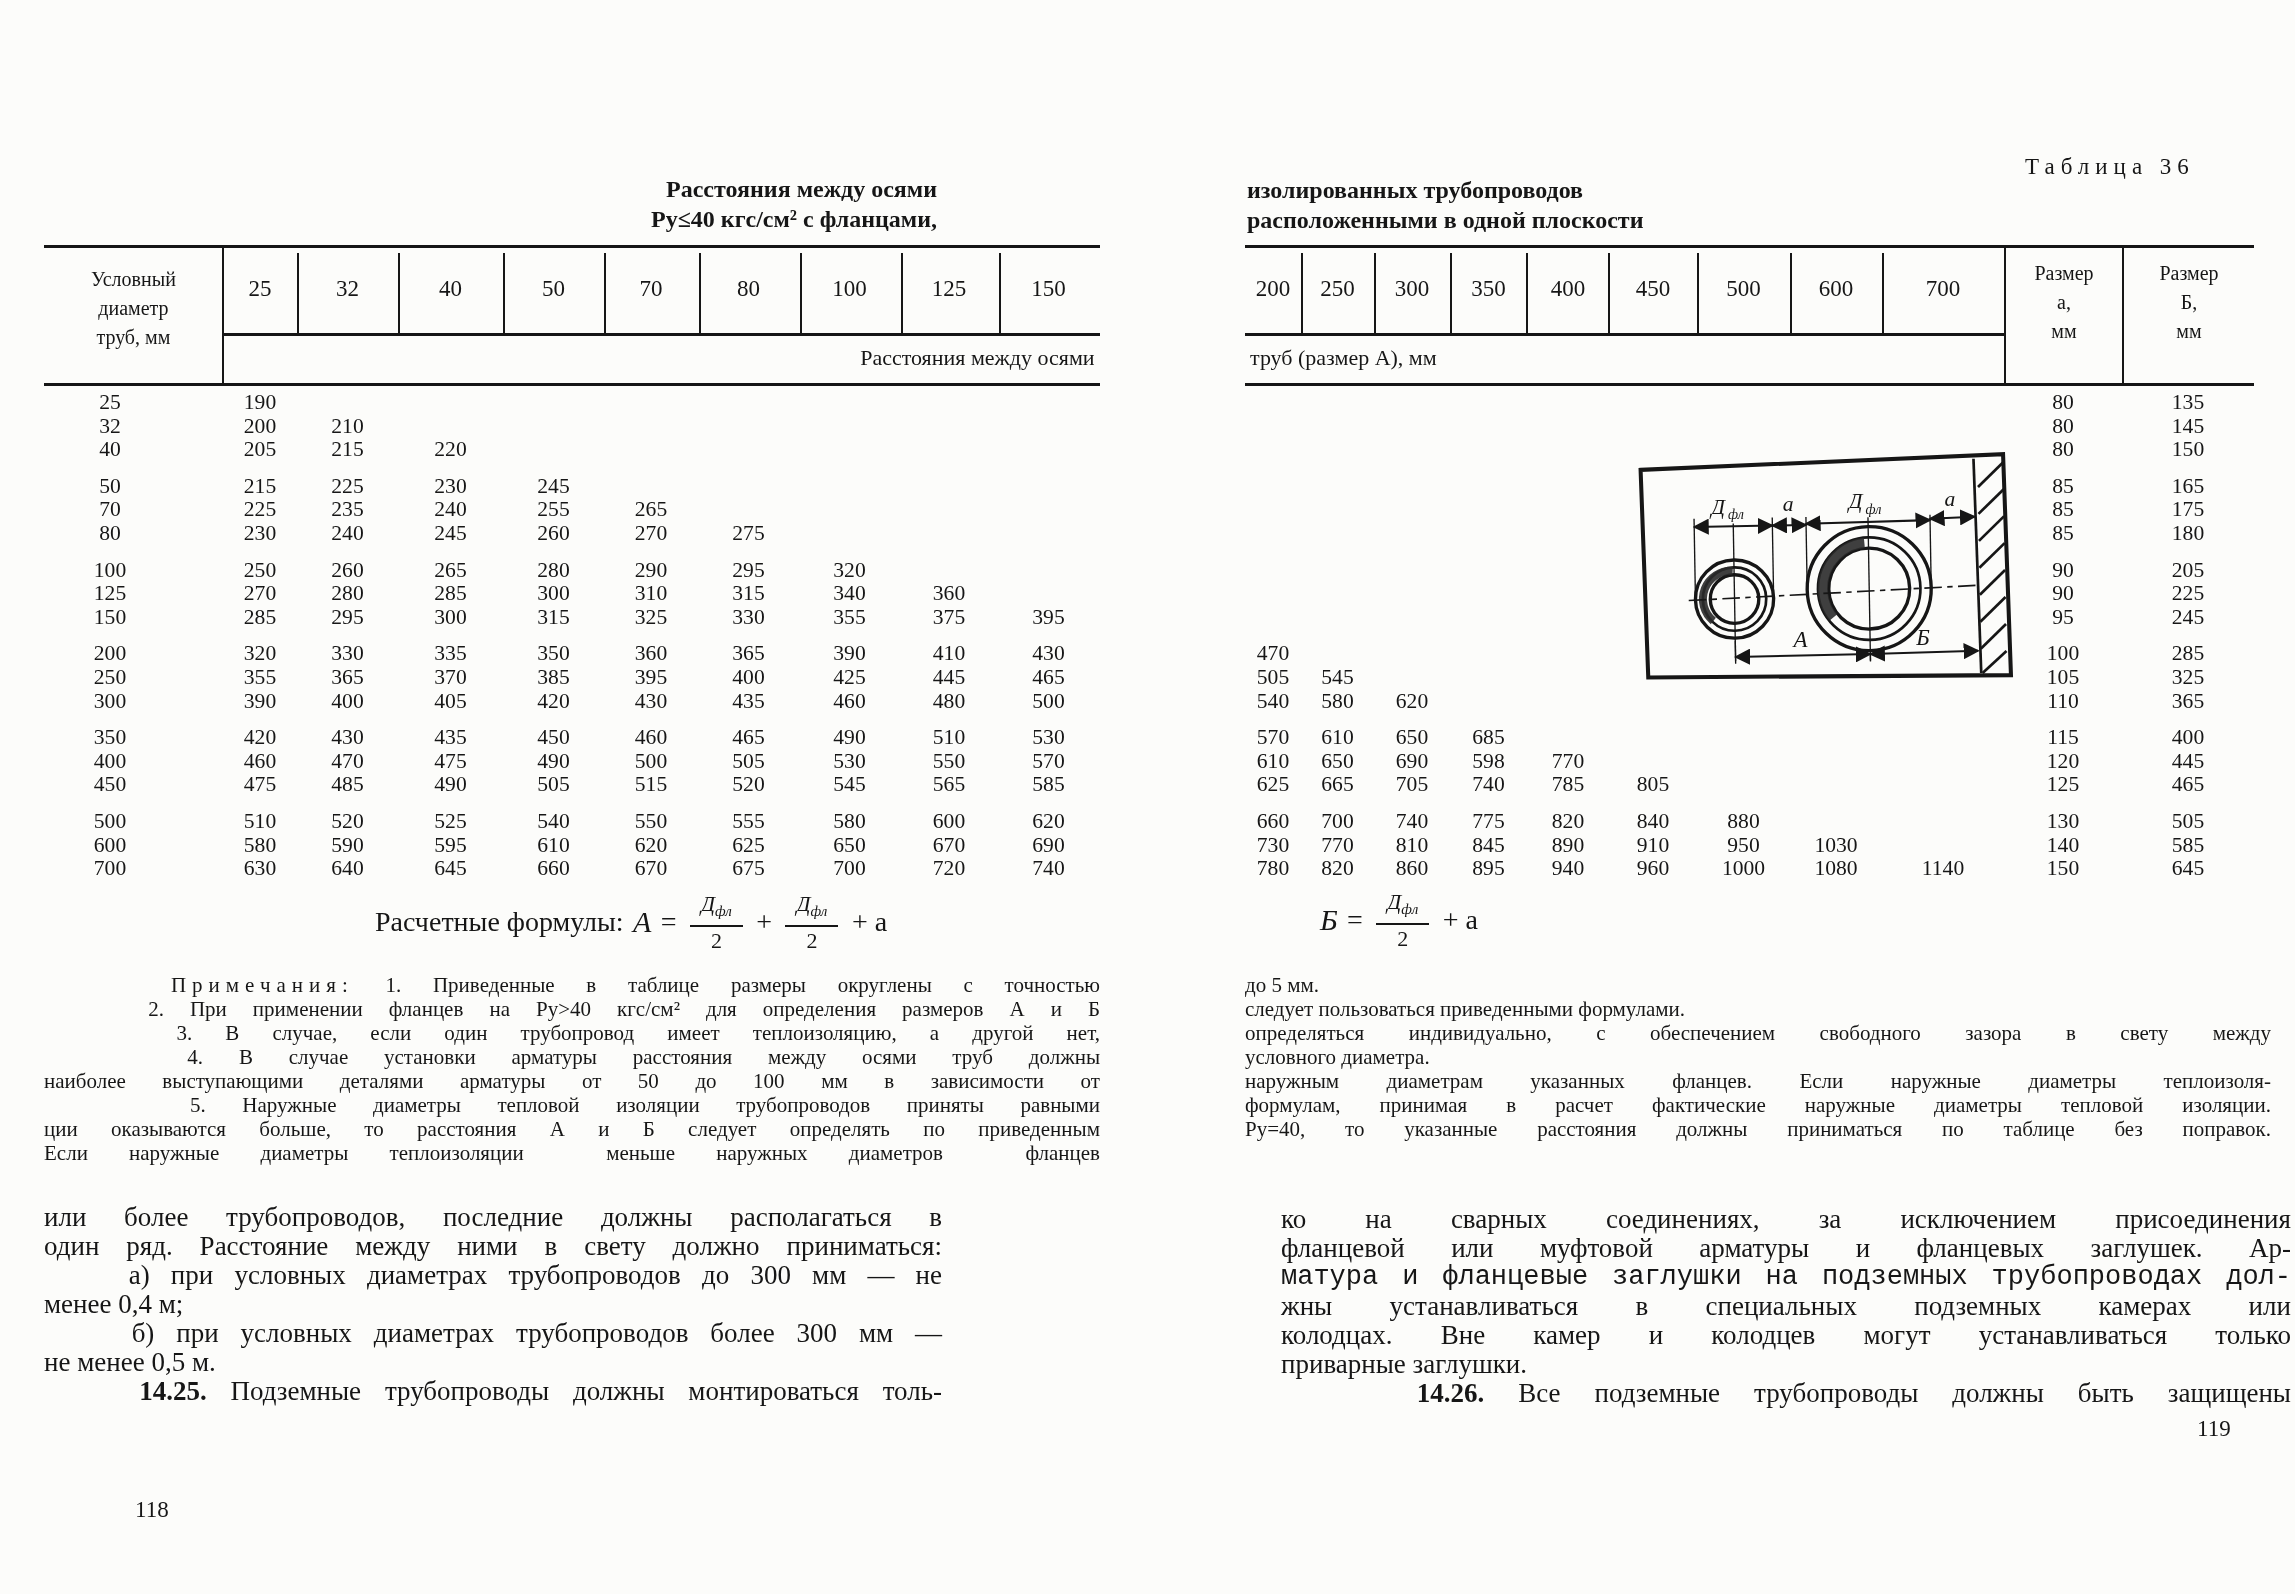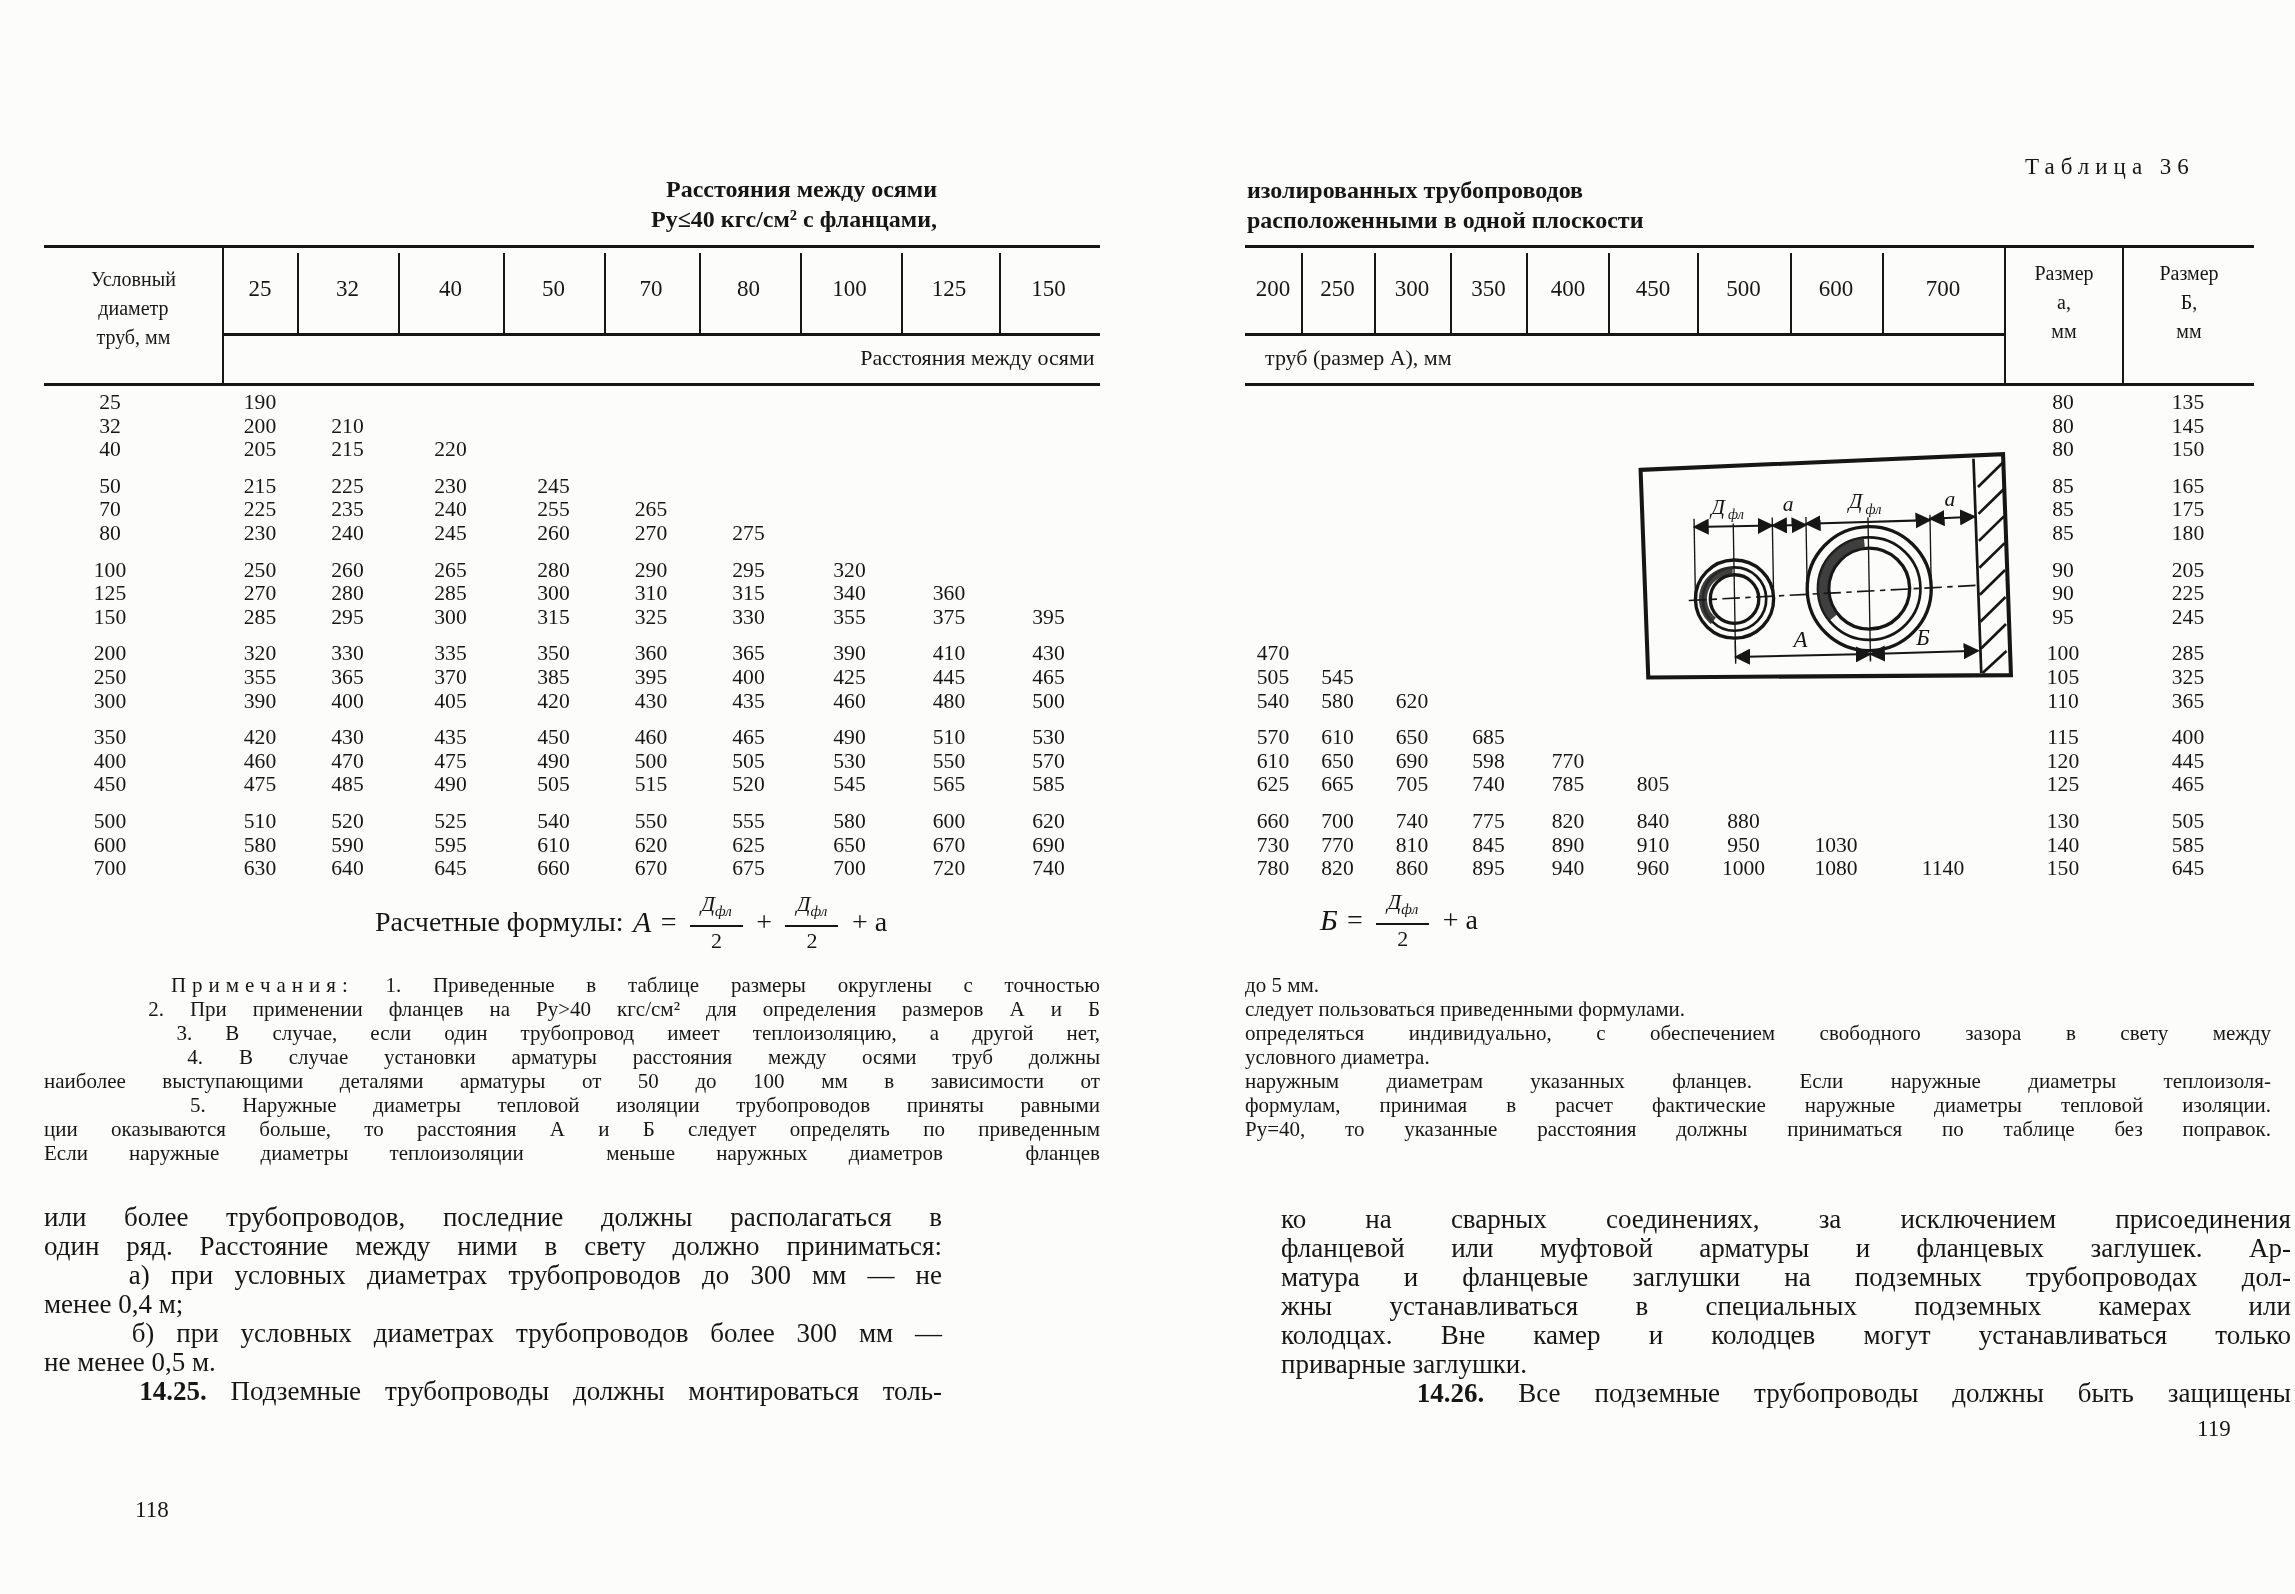--- a/index.html
+++ b/index.html
@@ -99,21 +99,21 @@
     <div class="vline" style="left:637px;top:8px;width:2px;height:80px;"></div>
     <div class="vline" style="left:759px;top:1.3px;width:2px;height:138px;"></div>
     <div class="vline" style="left:877px;top:1.3px;width:2px;height:138px;"></div>
     <div class="sizecol" style="left:761px;top:13.5px;width:116px;">Размер
 а,
 мм</div>
     <div class="sizecol" style="left:879px;top:13.5px;width:130px;">Размер
 Б,
 мм</div>
     <div class="hline" style="left:0;top:88px;width:759px;height:2.7px;"></div>
-    <div class="subhdr" style="left:20px;top:100px;">труб (размер А), мм</div>
+    <div class="subhdr" style="left:5px;top:100px;">труб (размер А), мм</div>
     <div class="hline" style="left:0;top:138px;width:1009px;height:3.4px;"></div>
   </div>
 
   <div class="tbody" style="left:44px;top:391px;width:1056px;" id="lbody">
       <div class="lrow">
         <div class="cell dncell">25</div>
         <div class="cell">190</div>
         <div class="cell"></div>
         <div class="cell"></div>
         <div class="cell"></div>
@@ -679,21 +679,21 @@
       <div class="tline" style="text-align-last: justify;">один ряд. Расстояние между ними в свету должно приниматься:</div>
       <div class="tline" style="text-align-last: justify;">    а) при условных диаметрах трубопроводов до 300 мм — не</div>
       <div class="tline" style="text-align-last: left;">менее 0,4 м;</div>
       <div class="tline" style="text-align-last: justify;">    б) при условных диаметрах трубопроводов более 300 мм —</div>
       <div class="tline" style="text-align-last: left;">не менее 0,5 м.</div>
       <div class="tline" style="text-align-last: justify;">    <b>14.25.</b> Подземные трубопроводы должны монтироваться толь-</div>
     </div>
   <div class="abs bodytext" style="left:1281px;top:1205px;width:1010px;" id="rbodytext">
       <div class="tline" style="text-align-last: justify;">ко на сварных соединениях, за исключением присоединения</div>
       <div class="tline" style="text-align-last: justify;">фланцевой или муфтовой арматуры и фланцевых заглушек. Ар-</div>
-      <div class="tline" style="text-align-last: justify;">матура и фланцевые заглушки на подземных трубопроводах дол-</div>
+      <div class="tline" style="text-align-last: justify; font-family: Liberation Mono, monospace;">матура и фланцевые заглушки на подземных трубопроводах дол-</div>
       <div class="tline" style="text-align-last: justify;">жны устанавливаться в специальных подземных камерах или</div>
       <div class="tline" style="text-align-last: justify;">колодцах. Вне камер и колодцев могут устанавливаться только</div>
       <div class="tline" style="text-align-last: left;">приварные заглушки.</div>
       <div class="tline" style="text-align-last: justify;">    <b>14.26.</b> Все подземные трубопроводы должны быть защищены</div>
     </div>
 
   <div class="pagenum" style="left:135px;top:1497px;">118</div>
   <div class="pagenum" style="left:2197px;top:1416px;">119</div>
 
 </div>

